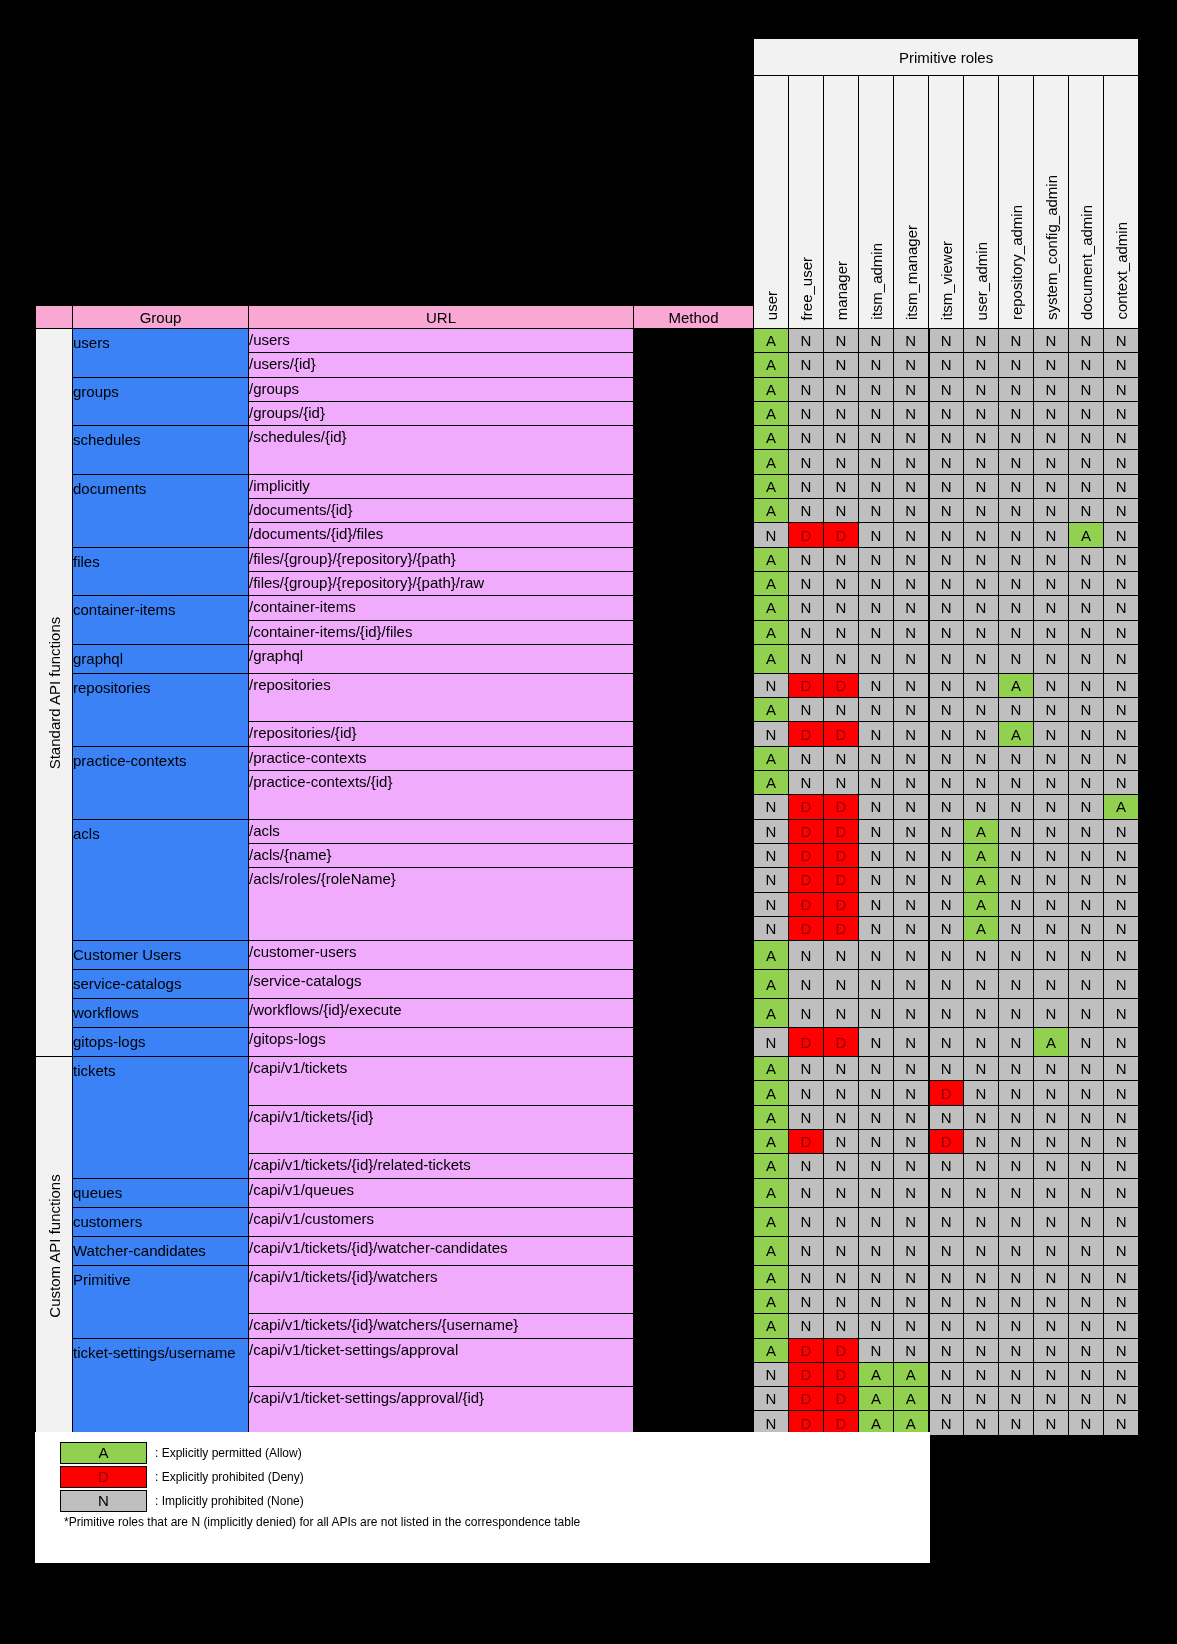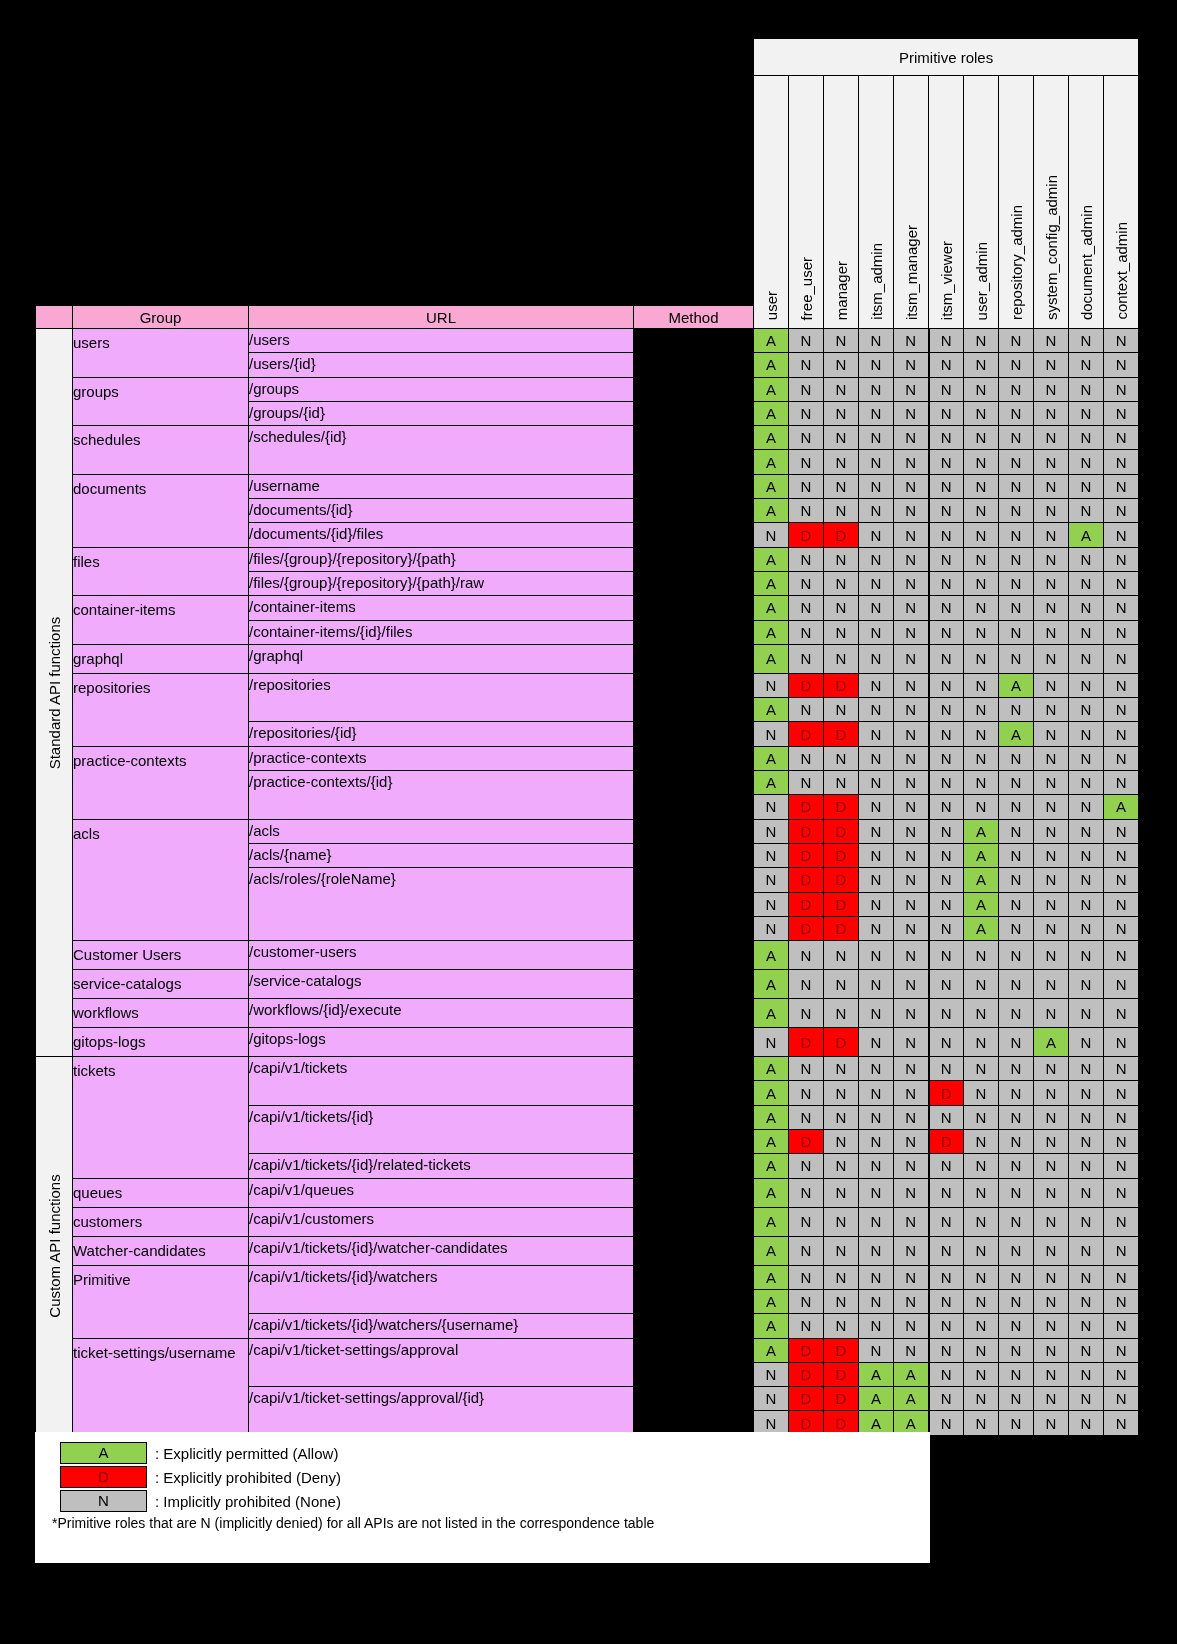--- a/index.html
+++ b/index.html
@@ -16,42 +16,42 @@
   .blank{background:#000;border:none !important;}
   .banner{background:#f2f2f2;text-align:center;font-size:15px;}
   th.role{background:#f2f2f2;position:relative;}
   th.role .vtext{position:absolute;left:50%;bottom:8px;transform:translateX(-50%) rotate(180deg);
                  writing-mode:vertical-rl;white-space:nowrap;font-size:15px;}
   th.section{background:#f2f2f2;position:relative;}
   th.section .vtext{position:absolute;left:50%;top:50%;
                     transform:translate(-50%,-50%) rotate(180deg);
                     writing-mode:vertical-rl;white-space:nowrap;font-size:15px;}
   .sechead,.ghead,.uhead,.mhead{background:#f9a8d4;text-align:center;}
-  td.group{background:#f0abfc;text-align:left;vertical-align:top;
+  td.group{background:#3b82f6;text-align:left;vertical-align:top;
            padding:1px 2px 0 4px;line-height:28px;}
   td.url{background:#f0abfc;text-align:left;vertical-align:top;
          padding:1px 2px 0 5px;line-height:22px;}
   td.method{background:#000;}
   td.method.mdot{border-top:2px dotted #fff;}
   td.val{text-align:center;}
   .v-A{background:#92d050;}
   .v-D{background:#ff0000;color:#8b0000;}
   .v-N{background:#bfbfbf;}
   .thickR{border-right-width:2px !important;}
   tr.gstart td,tr.gstart th{border-top-width:2px;}
   .legend{position:absolute;left:35px;top:1432px;width:895px;height:131px;
           background:#ffffff;padding-top:9px;box-sizing:border-box;}
   .lrow{height:24px;display:flex;align-items:center;margin-left:25px;}
   .swatch{display:inline-block;width:85px;height:20px;border:1px solid #000;
           text-align:center;font-size:15px;line-height:20px;}
   .sw-a{background:#92d050;}
   .sw-d{background:#ff0000;color:#8b0000;}
   .sw-n{background:#bfbfbf;}
-  .ltext{margin-left:8px;font-size:15px;}
-  .lnote{margin-left:17px;margin-top:2px;font-size:14px;}
+  .ltext{margin-left:8px;font-size:12px;}
+  .lnote{margin-left:29px;margin-top:2px;font-size:12px;}
 </style>
 </head>
 <body>
 
 <div class="stage">
   <table id="matrix">
     <colgroup>
       <col style="width:37px">
         <col style="width:176px">
         <col style="width:385px">
@@ -205,21 +205,21 @@
           <td class="val v-N thickR">N</td>
           <td class="val v-N">N</td>
           <td class="val v-N">N</td>
           <td class="val v-N">N</td>
           <td class="val v-N">N</td>
           <td class="val v-N">N</td>
           <td class="val v-N">N</td>
         </tr>
         <tr class="data gstart">
           <td class="group" rowspan="3">documents</td>
-          <td class="url" rowspan="1">/username</td>
+          <td class="url" rowspan="1">/implicitly</td>
           <td class="method"></td>
           <td class="val v-A">A</td>
           <td class="val v-N">N</td>
           <td class="val v-N">N</td>
           <td class="val v-N">N</td>
           <td class="val v-N thickR">N</td>
           <td class="val v-N">N</td>
           <td class="val v-N">N</td>
           <td class="val v-N">N</td>
           <td class="val v-N">N</td>

